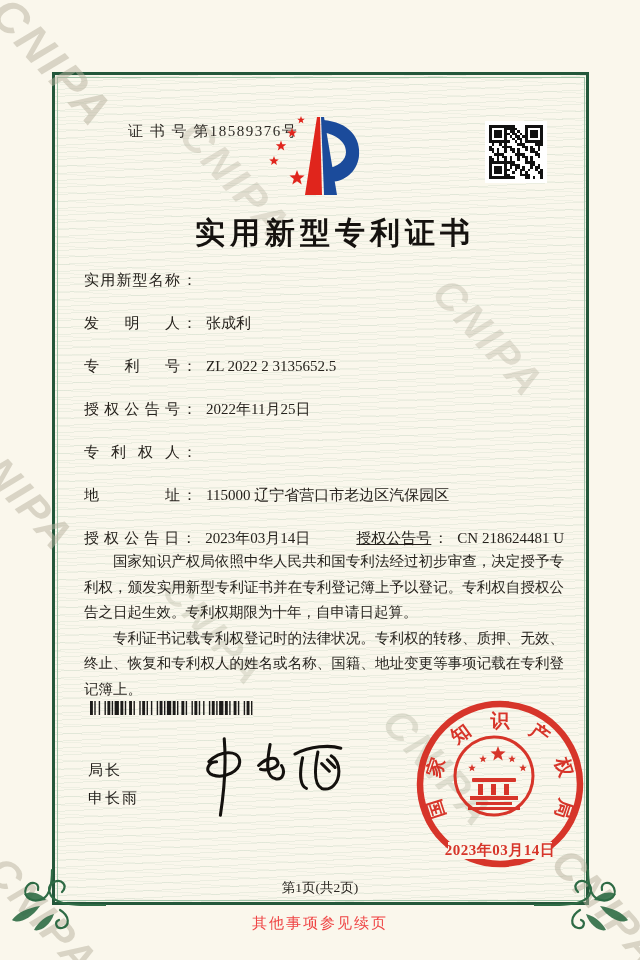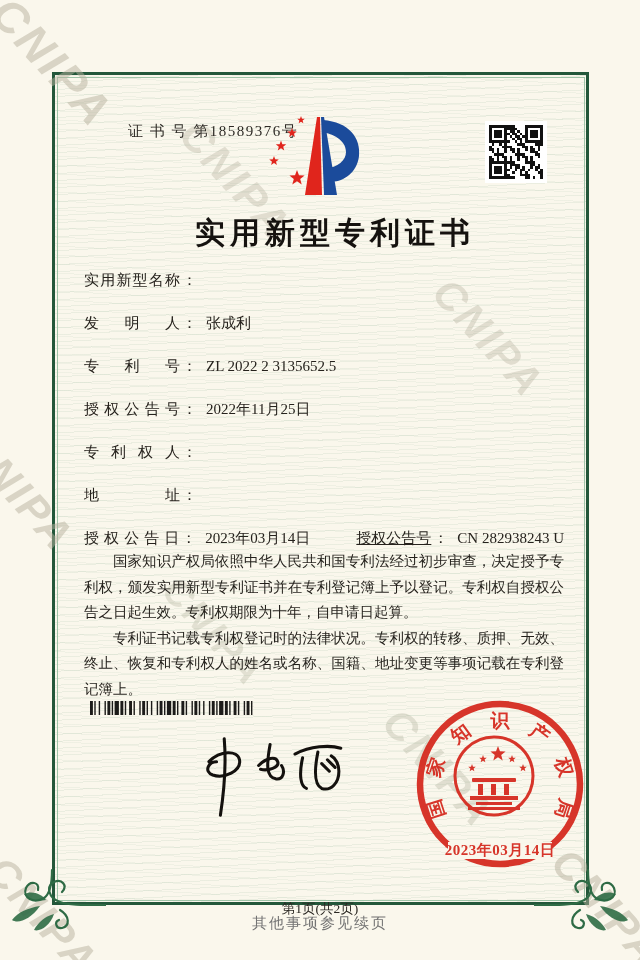--- a/index.html
+++ b/index.html
@@ -33,22 +33,22 @@
   .legal p{margin:0;text-indent:2em;}
   .barcode{position:absolute;left:90px;top:701px;width:164px;height:14px;}
   .barcode rect{fill:#1c1b19;}
   .officer{position:absolute;left:88px;top:756px;font-size:15px;line-height:28px;letter-spacing:2px;
            font-family:"Liberation Sans","DejaVu Sans",sans-serif;color:#1d1a16;}
   .sig{position:absolute;left:192px;top:733px;width:160px;height:86px;}
   .sig path{stroke:#14110e;stroke-width:3.2;fill:none;stroke-linecap:round;stroke-linejoin:round;}
   .seal{position:absolute;left:412px;top:696px;width:176px;height:176px;opacity:0.93;}
   .seal-char{font-size:19px;font-weight:bold;fill:var(--seal-red,#d5271c);text-anchor:middle;}
   .seal-date{font-size:15px;font-weight:bold;fill:var(--seal-red,#d5271c);text-anchor:middle;letter-spacing:0.5px;}
-  .pageno{position:absolute;left:0;top:879px;width:100%;text-align:center;font-size:13.5px;color:#2a2722;margin-top:21px;}
-  .footnote{position:absolute;left:0;top:914px;width:100%;text-align:center;font-size:15px;letter-spacing:2px;color:#737373;}
+  .pageno{position:absolute;left:0;top:879px;width:100%;text-align:center;font-size:13.5px;color:#2a2722;}
+  .footnote{position:absolute;left:0;top:914px;width:100%;text-align:center;font-size:15px;letter-spacing:2px;color:#ef4444;}
   .flourish{position:absolute;width:96px;height:96px;z-index:3;}
   .flourish path{stroke:#2e6b45;stroke-width:2.2;fill:none;stroke-linecap:round;}
   .flourish .leaf{fill:#2e6b45;stroke:none;opacity:0.9;}
   .fl-left{left:10px;top:836px;}
   .fl-right{left:534px;top:836px;transform:scaleX(-1);}
 </style>
 </head>
 <body>
 
 <div class="page">
@@ -252,28 +252,29 @@
           <span class="fcolon">：</span>
           <span class="fvalue">2022年11月25日</span>
       </div>
       <div class="frow">
         <span class="flabel">专利权人</span>
           <span class="fcolon">：</span>
       </div>
       <div class="frow">
         <span class="flabel">地址</span>
           <span class="fcolon">：</span>
+          <span class="fvalue">115000 辽宁省营口市老边区汽保园区</span>
       </div>
       <div class="frow">
         <span class="flabel">授权公告日</span>
           <span class="fcolon">：</span>
           <span class="fvalue">2023年03月14日</span>
         <span class="fpair2">授权公告号</span>
           <span class="fcolon">：</span>
-          <span class="fvalue">CN 282938243 U</span>
+          <span class="fvalue">CN 218624481 U</span>
       </div>
     </div>
 
     <div class="legal">
       <p>国家知识产权局依照中华人民共和国专利法经过初步审查，决定授予专利权，颁发实用新型专利证书并在专利登记簿上予以登记。专利权自授权公告之日起生效。专利权期限为十年，自申请日起算。</p>
       <p>专利证书记载专利权登记时的法律状况。专利权的转移、质押、无效、终止、恢复和专利权人的姓名或名称、国籍、地址变更等事项记载在专利登记簿上。</p>
     </div>
 
     <svg class="barcode" id="barcode" viewBox="0 0 164 14" preserveAspectRatio="none">
         <rect x="0.0" y="0" width="2.9" height="14"></rect>
@@ -309,20 +310,24 @@
         <rect x="129.1" y="0" width="4.3" height="14"></rect>
         <rect x="134.9" y="0" width="2.9" height="14"></rect>
         <rect x="139.2" y="0" width="1.4" height="14"></rect>
         <rect x="143.6" y="0" width="2.9" height="14"></rect>
         <rect x="147.9" y="0" width="1.4" height="14"></rect>
         <rect x="153.7" y="0" width="1.4" height="14"></rect>
         <rect x="156.6" y="0" width="2.9" height="14"></rect>
         <rect x="161.0" y="0" width="1.4" height="14"></rect>
       </svg>
 
+    <div class="officer">
+      <div>局长</div>
+      <div>申长雨</div>
+    </div>
 
     <svg class="sig" viewBox="0 0 160 90">
       <path d="M14,30 C26,18 44,18 46,28 C48,40 30,48 18,44 C8,40 14,30 22,30"></path>
       <path d="M30,6 C32,30 30,60 26,86"></path>
       <path d="M66,34 C74,26 84,24 86,30 C88,36 76,40 68,38"></path>
       <path d="M78,12 C74,34 74,46 84,48 C92,49 94,40 90,34"></path>
       <path d="M104,22 C120,14 140,12 152,16"></path>
       <path d="M112,26 C108,44 110,56 116,58"></path>
       <path d="M128,20 C124,40 124,54 132,58 C142,61 150,52 150,40 C150,32 146,26 142,24"></path>
       <path d="M132,32 L140,40"></path>

